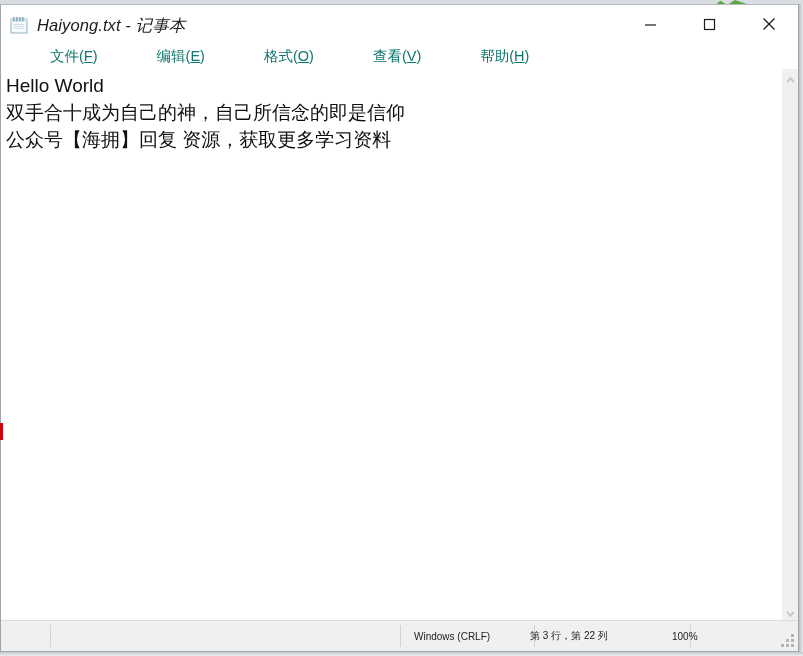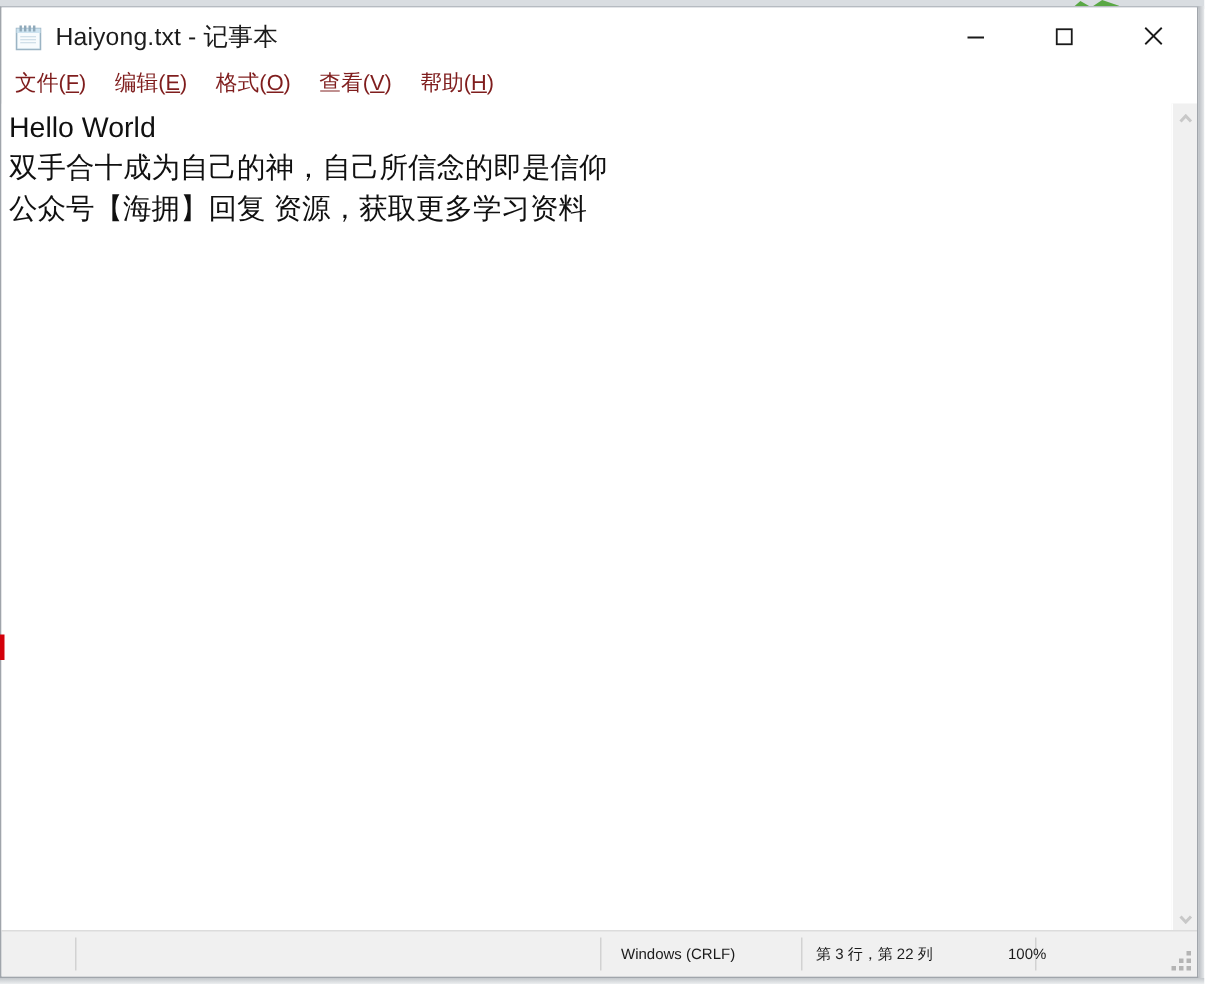--- a/index.html
+++ b/index.html
@@ -50,20 +50,21 @@
     overflow: hidden;
   }
 
   
   .titlebar {
     position: absolute;
     left: 0; top: 0;
     right: 0;
     height: 38px;
     background: #ffffff;
+    font-style: italic;
   }
   .title-icon {
     position: absolute;
     left: 9px; top: 11px;
     width: 19px; height: 18px;
   }
   .title-text {
     position: absolute;
     left: 36px; top: 8px;
     font-size: 16.5px;
@@ -98,25 +99,26 @@
     left: 0; top: 38px;
     right: 0;
     height: 26px;
     background: #ffffff;
     display: flex;
     align-items: center;
     padding-left: 9px;
   }
   .menu-item {
     font-size: 14.5px;
-    color: #7f1d1d;
+    color: #0f766e;
     margin-right: 19px;
     line-height: 20px;
     white-space: nowrap;
     cursor: default;
+    margin-left: 40px;
   }
   .menu-item u { text-decoration: underline; }
 
   
   .editor {
     position: absolute;
     left: 0; top: 64px;
     right: 0; bottom: 31px;
     background: #ffffff;
   }
@@ -315,21 +317,21 @@
       </div>
     </div>
 
     <div class="statusbar">
       <div class="status-sep" style="left:49px;"></div>
       <div class="status-sep" style="left:399px;"></div>
       <div class="status-sep" style="left:533px;"></div>
       <div class="status-sep" style="left:689px;"></div>
 
       <div class="status-cell" style="left:413px;">Windows (CRLF)</div>
-      <div class="status-cell" style="left:543px;">第 3 行，第 22 列</div>
+      <div class="status-cell" style="left:529px;">第 3 行，第 22 列</div>
       <div class="status-cell" style="left:671px;">100%</div>
 
       <div class="grip">
         <i style="right:0px;  bottom:0px;"></i>
         <i style="right:5px;  bottom:0px;"></i>
         <i style="right:10px; bottom:0px;"></i>
         <i style="right:0px;  bottom:5px;"></i>
         <i style="right:5px;  bottom:5px;"></i>
         <i style="right:0px;  bottom:10px;"></i>
       </div>

